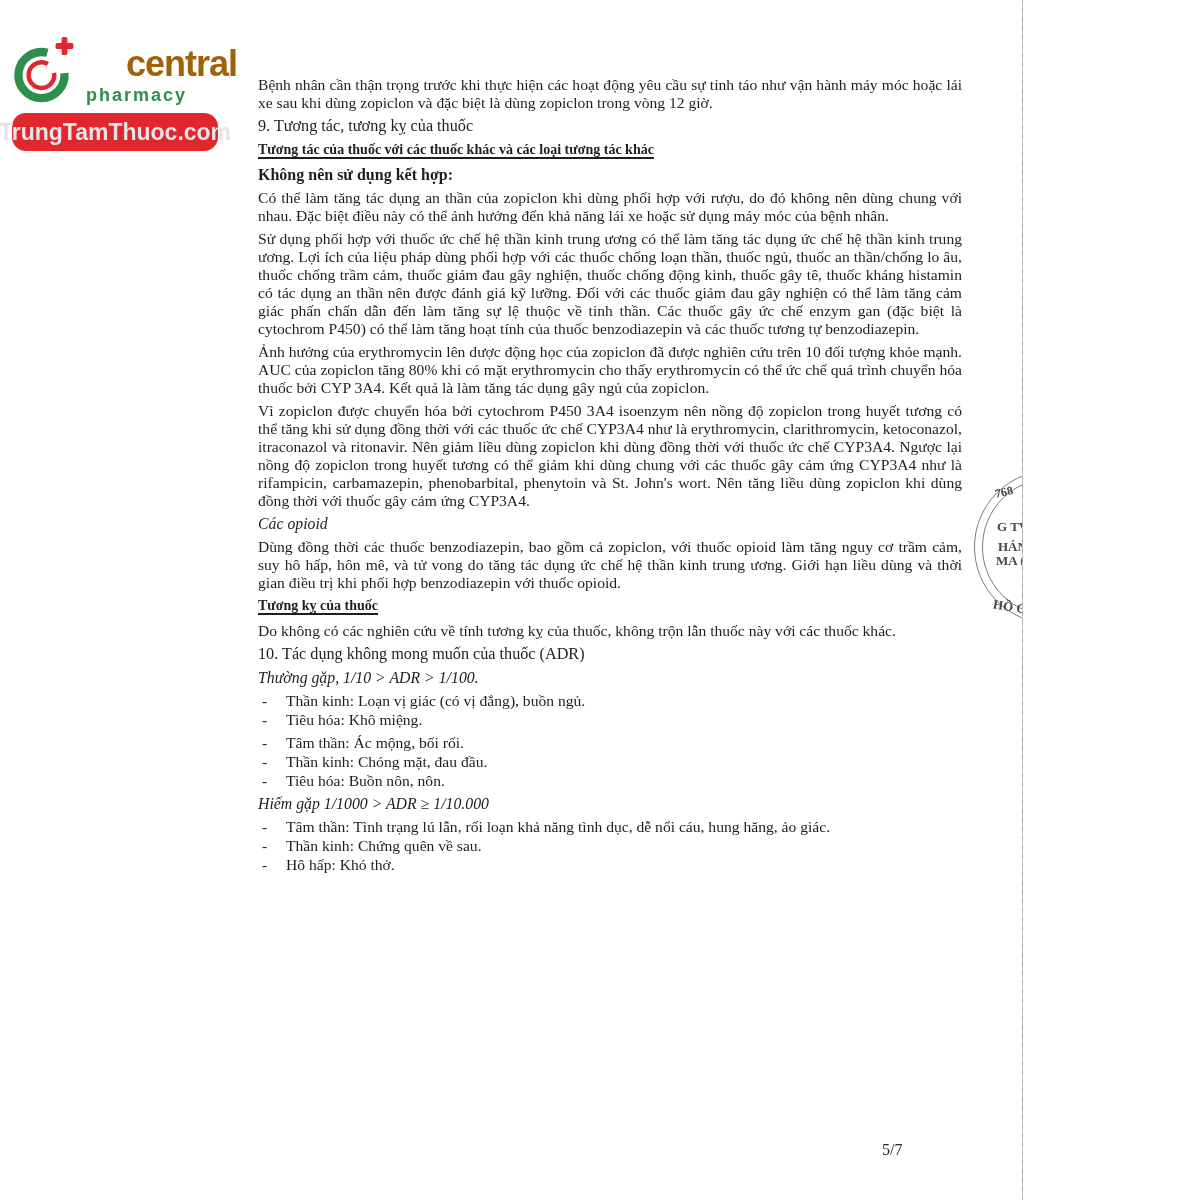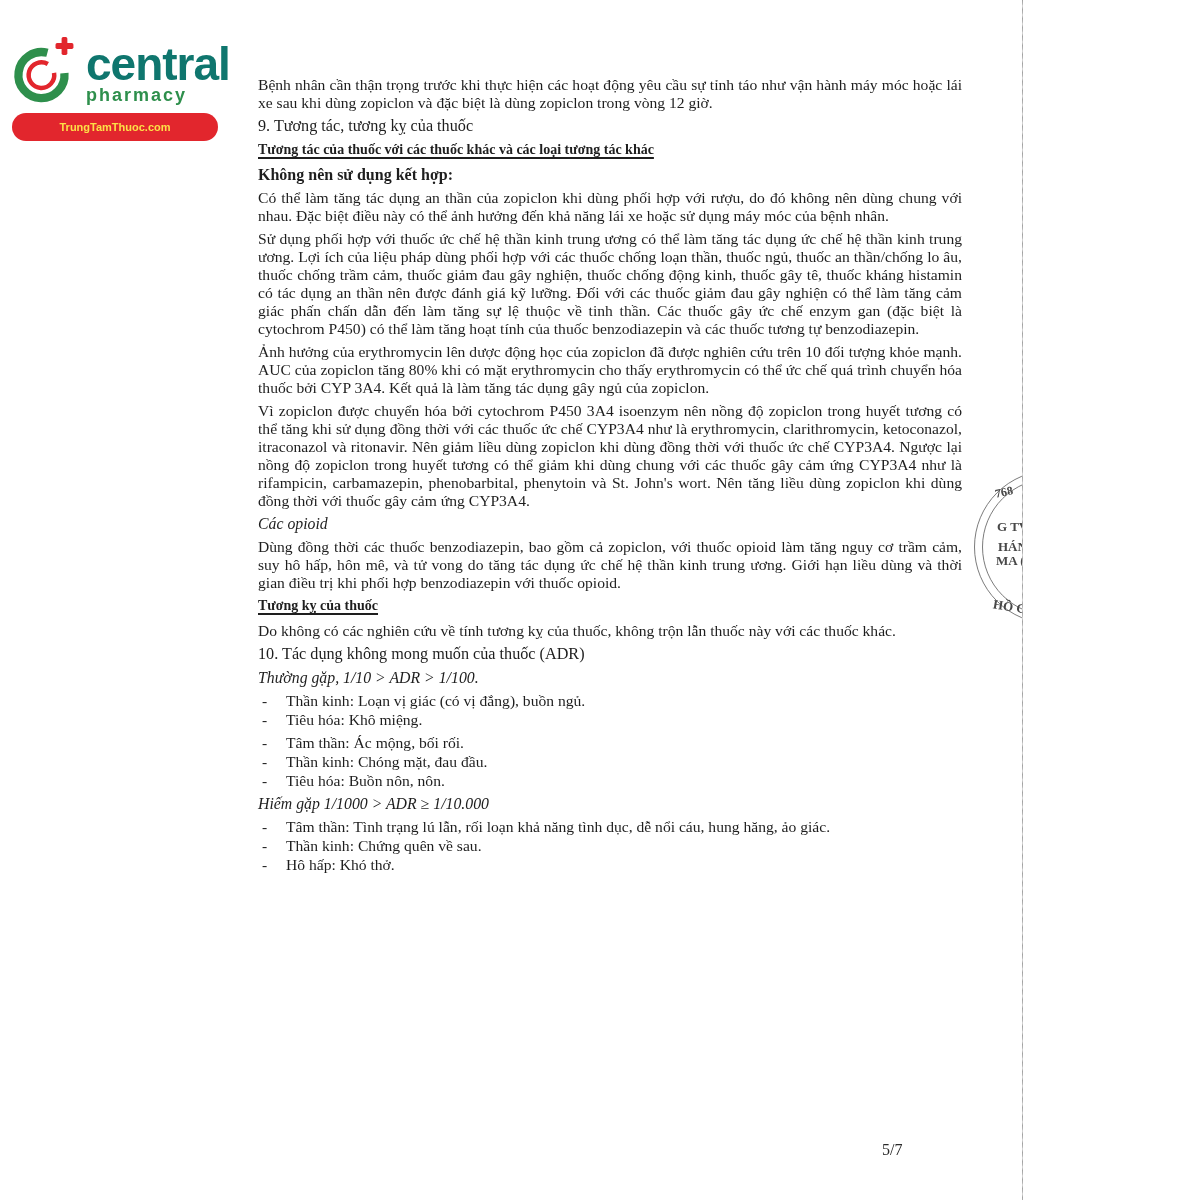--- a/index.html
+++ b/index.html
@@ -8,30 +8,30 @@
     font-family:"Liberation Serif","DejaVu Serif",serif; color:#1e1e1e; overflow:hidden;
   }
 
   
   .logo { position:absolute; left:12px; top:34px; width:212px; }
   .logo-row { display:flex; align-items:flex-start; }
   .logo-mark { width:64px; height:72px; flex:none; }
   .brand-col { margin-left:10px; padding-top:12px; }
   .brand-name {
     font-family:"Liberation Sans","DejaVu Sans",sans-serif; font-weight:700;
-    color:#0f766e; font-size:46px; line-height:36px; letter-spacing:-1px;
+    color:#a16207; font-size:36px; line-height:36px; letter-spacing:-1px;margin-left:40px;
   }
   .brand-sub {
     font-family:"Liberation Sans","DejaVu Sans",sans-serif; font-weight:600;
     color:#2e8f4c; font-size:18px; letter-spacing:2px; margin-top:3px;
   }
   .badge {
-    margin-top:7px; background:#e2262d; color:#fde047; border-radius:14px;
-    width:206px; height:28px; display:flex; align-items:center; justify-content:center;
-    font-family:"Liberation Sans","DejaVu Sans",sans-serif; font-weight:700; font-size:11px;
+    margin-top:7px; background:#e2262d; color:#e5e5e5; border-radius:14px;
+    width:206px; height:38px; display:flex; align-items:center; justify-content:center;
+    font-family:"Liberation Sans","DejaVu Sans",sans-serif; font-weight:700; font-size:23px;
   }
 
   
   .content { position:absolute; left:258px; top:76px; width:704px; font-size:15.6px; line-height:18px; }
   .content p { margin:0 0 5px 0; text-align:justify; }
   .h-bold   { font-weight:400; font-size:16.2px; margin:4px 0 6px 0; }
   .h-bold-u { font-weight:700; font-size:14px; margin:4px 0 7px 0;
               text-decoration:underline; text-underline-offset:3px; text-decoration-thickness:1.5px; }
   .h-bi     { font-weight:700; font-size:16px; margin:4px 0 5px 0; }
   .h-i      { font-style:italic; font-size:15.8px; margin:4px 0 5px 0; }

